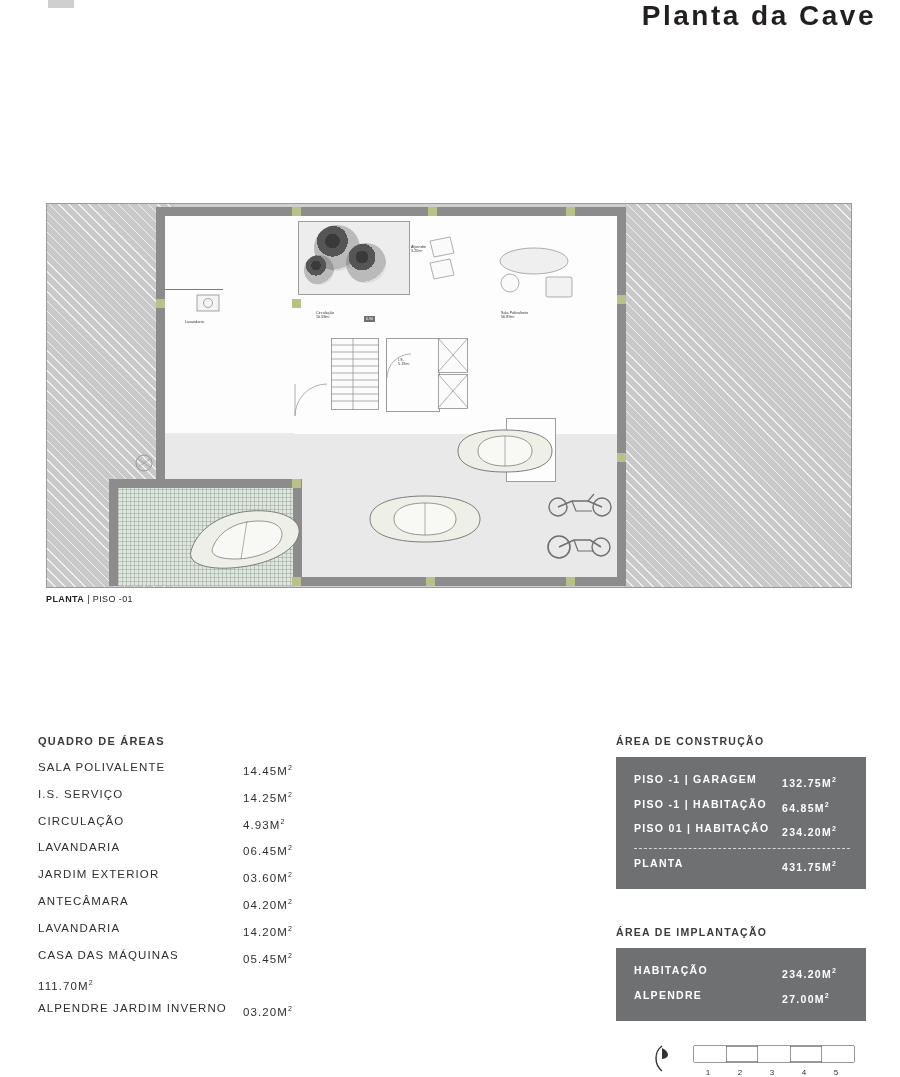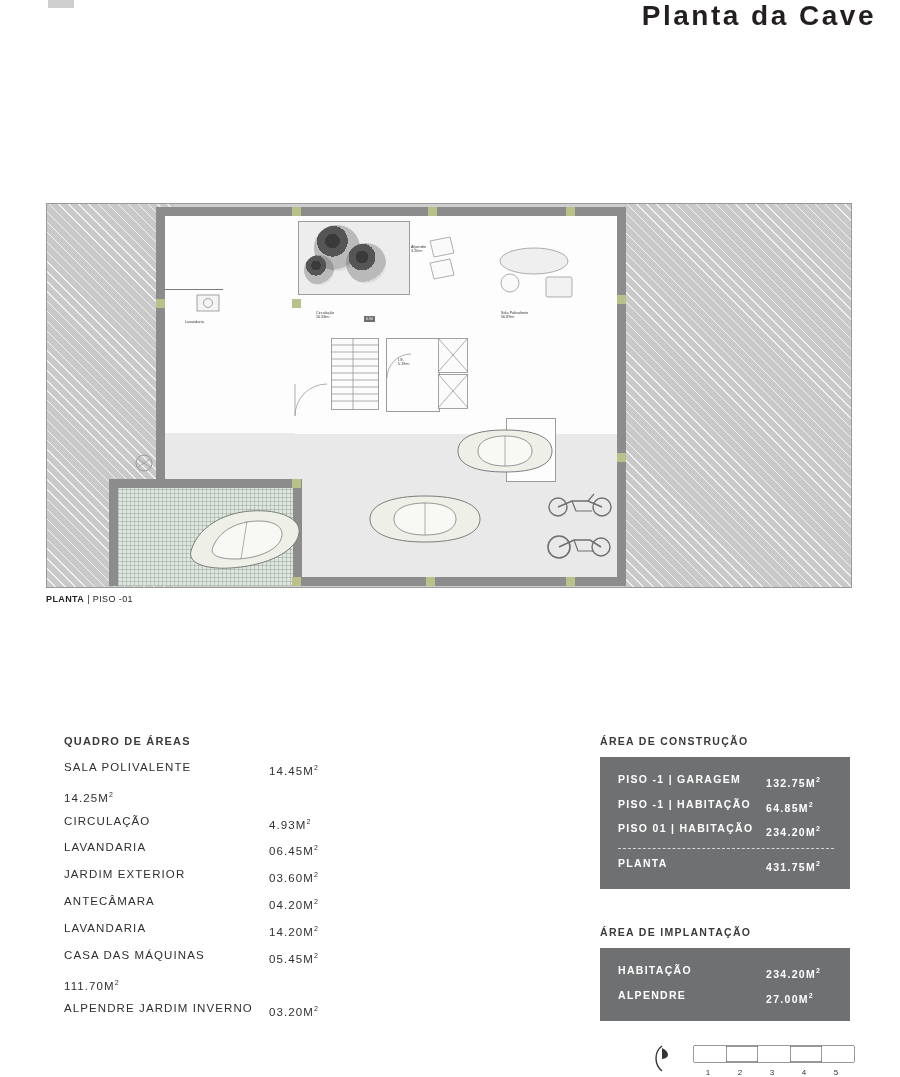--- a/index.html
+++ b/index.html
@@ -131,21 +131,21 @@
     top: 594px;
     font-size: 9px;
     letter-spacing: .4px;
     color: #231f20;
   }
   .plan-caption b { font-weight: bold; }
 
   
   .areas-left {
     position: absolute;
-    left: 64px;
+    left: 38px;
     top: 735px;
     width: 330px;
   }
   .tbl-head {
     font-size: 11px;
     font-weight: bold;
     letter-spacing: 1.2px;
     color: #3a3a3a;
     margin-bottom: 9px;
   }
@@ -155,21 +155,21 @@
     letter-spacing: 1.1px;
     line-height: 23px;
     color: #2f2f2f;
   }
   .area-row .nm { width: 205px; }
   .area-row .vl { font-weight: normal; }
   sup { font-size: 7px; vertical-align: super; }
 
   .right-col {
     position: absolute;
-    left: 600px;
+    left: 616px;
     top: 735px;
     width: 250px;
   }
   .box {
     background: #6f7072;
     color: #ffffff;
     padding: 12px 16px 12px 18px;
     margin-top: 10px;
   }
   .box-row {
@@ -381,20 +381,21 @@
 </div>
 
 <div class="areas-left">
   <div class="tbl-head">QUADRO DE ÁREAS</div>
 
   <div class="area-row">
     <span class="nm">SALA POLIVALENTE</span>
     <span class="vl"><span>14.45M</span><sup>2</sup></span>
   </div>
   <div class="area-row">
+    <span class="nm">I.S. SERVIÇO</span>
     <span class="vl"><span>14.25M</span><sup>2</sup></span>
   </div>
   <div class="area-row">
     <span class="nm">CIRCULAÇÃO</span>
     <span class="vl"><span>4.93M</span><sup>2</sup></span>
   </div>
   <div class="area-row">
     <span class="nm">LAVANDARIA</span>
     <span class="vl"><span>06.45M</span><sup>2</sup></span>
   </div>

